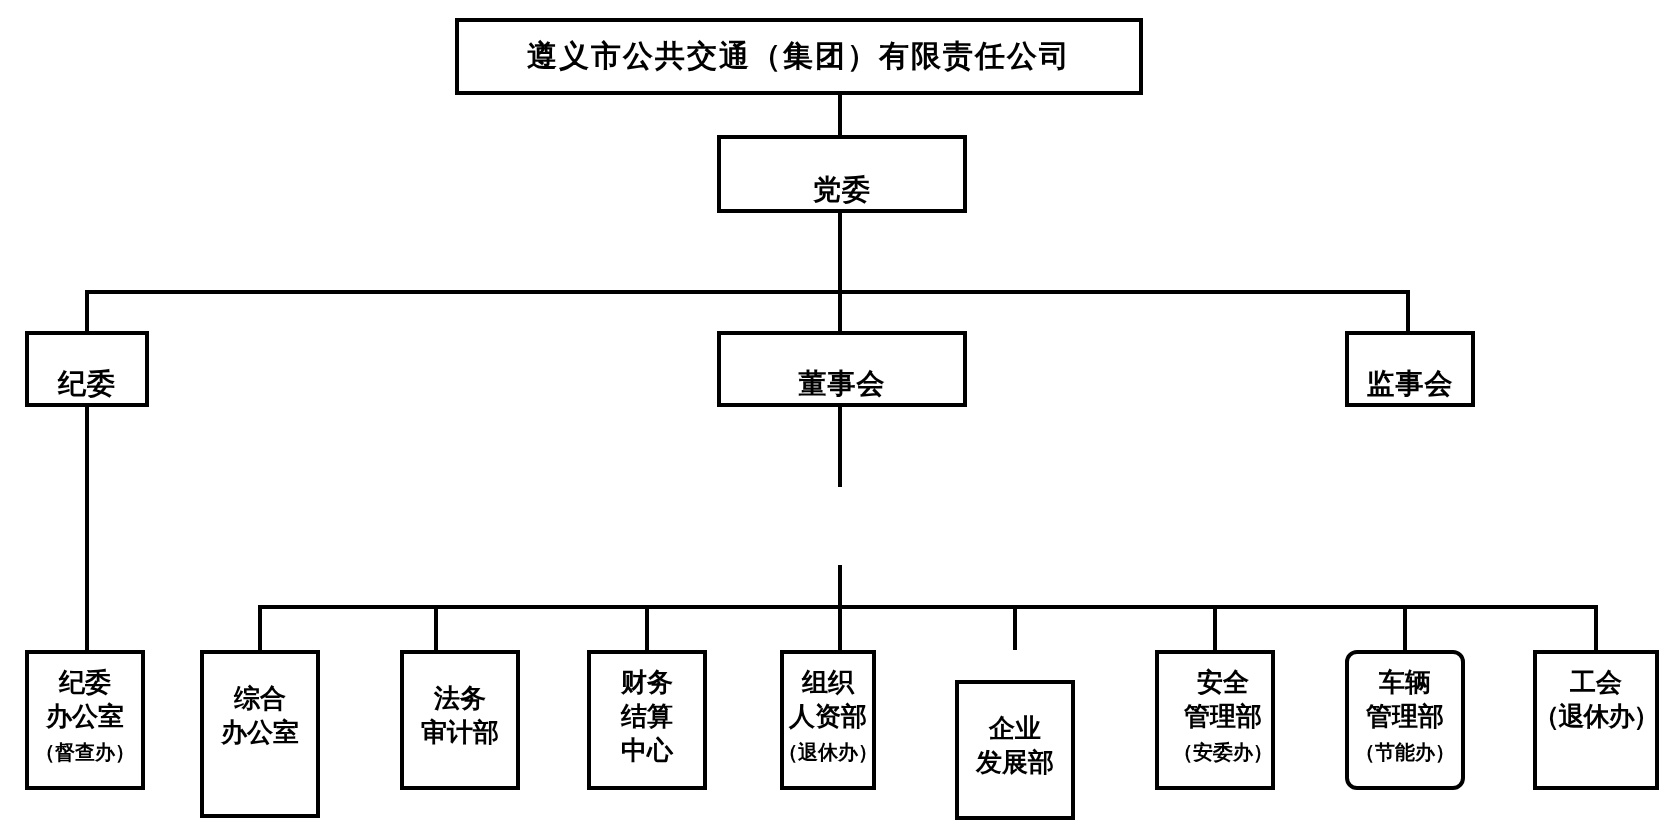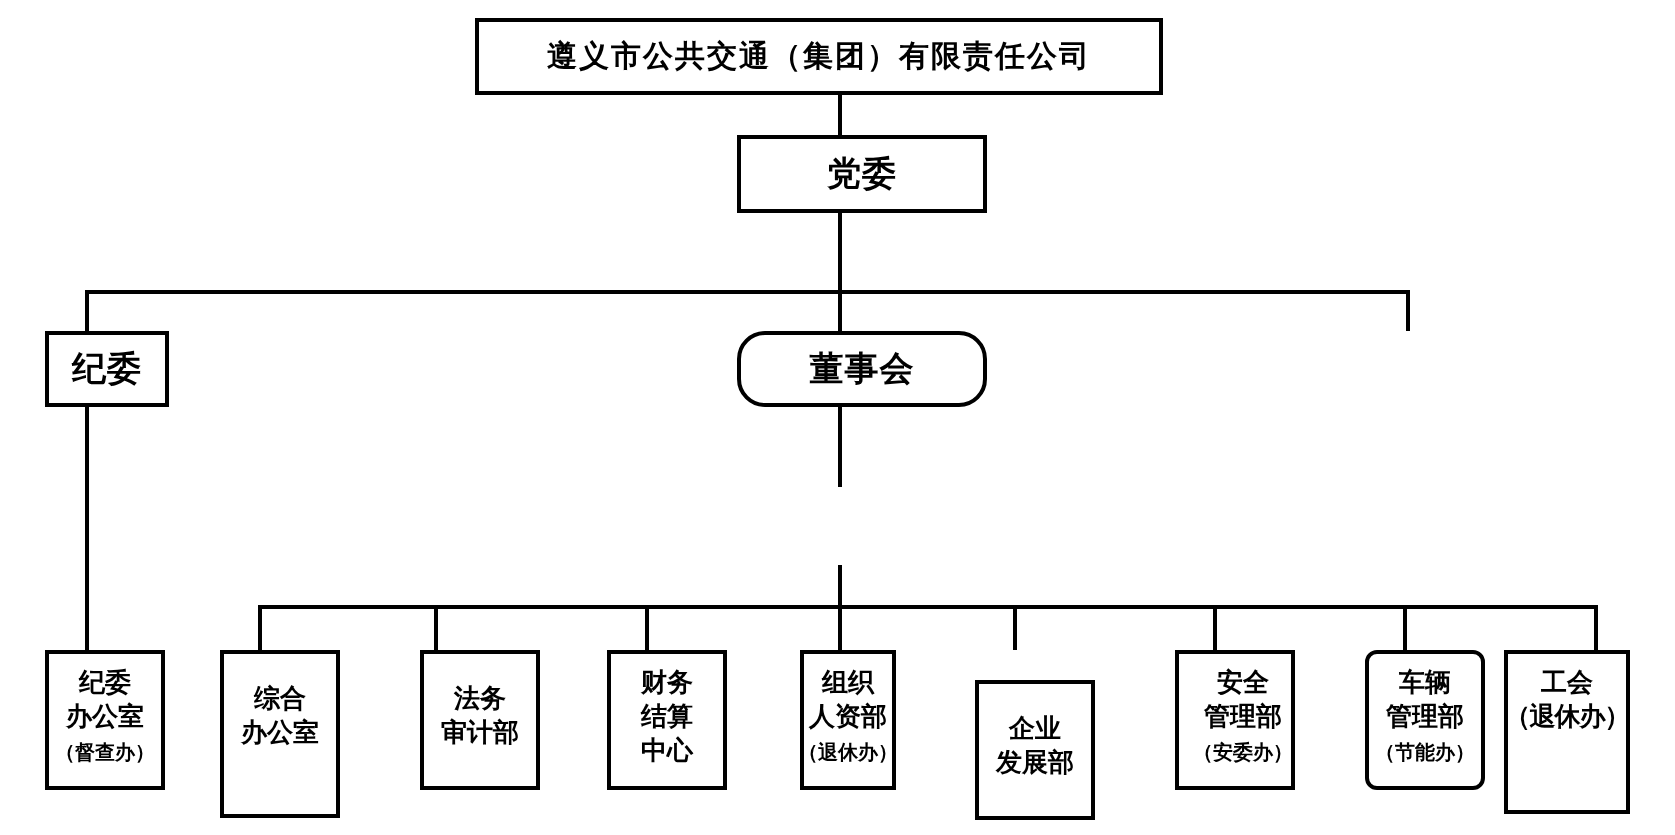--- a/index.html
+++ b/index.html
@@ -20,24 +20,23 @@
     position: absolute;
     background: #ffffff;
     border: 4px solid #000000;
     box-sizing: border-box;
     display: flex;
     align-items: center;
     justify-content: center;
     text-align: center;
     font-weight: 700;
     z-index: 2;
-    margin-left: 20px;
   }
   .title-box { font-size: 30px; letter-spacing: 2px; }
-  .mid-box   { font-size: 34px; letter-spacing: 1px; }
+  .mid-box   { font-size: 28px; letter-spacing: 1px; align-items: flex-end; }
   .dept {
     flex-direction: column;
     justify-content: flex-start;
     align-items: center;
     padding-top: 12px;
     font-size: 26px;
     line-height: 1.3;
   }
   .dept.two-line { padding-top: 28px; }
   .dept .sub-line {
@@ -80,22 +79,25 @@
     <span>遵义市公共交通（集团）有限责任公司</span>
   </div>
 
   <div class="box mid-box" style="left:717px; top:135px; width:250px; height:78px;">
     <span>党委</span>
   </div>
 
   <div class="box mid-box" style="left:25px; top:331px; width:124px; height:76px;">
     <span>纪委</span>
   </div>
-  <div class="box mid-box" style="left:717px; top:331px; width:250px; height:76px;border-radius:28px;">
+  <div class="box mid-box" style="left:717px; top:331px; width:250px; height:76px;">
     <span>董事会</span>
+  </div>
+  <div class="box mid-box" style="left:1345px; top:331px; width:130px; height:76px;">
+    <span>监事会</span>
   </div>
 
 
   <div class="box dept" style="left:25px; top:650px; width:120px; height:140px;">
     <span class="main-line">纪委</span>
     <span class="main-line">办公室</span>
     <span class="sub-line">（督查办）</span>
   </div>
 
   <div class="box dept two-line" style="left:200px; top:650px; width:120px; height:168px;">
@@ -130,18 +132,18 @@
     <span class="main-line">管理部</span>
     <span class="sub-line">（安委办）</span>
   </div>
 
   <div class="box dept" style="left:1345px; top:650px; width:120px; height:140px;border-radius:12px;">
     <span class="main-line">车辆</span>
     <span class="main-line">管理部</span>
     <span class="sub-line">（节能办）</span>
   </div>
 
-  <div class="box dept" style="left:1484px; top:650px; width:126px; height:164px;text-align:center;">
+  <div class="box dept" style="left:1533px; top:650px; width:126px; height:140px;text-align:center;">
     <span class="main-line">工会</span>
     <span class="main-line" style="letter-spacing:-1px;">（退休办）</span>
   </div>
 
 </div>
 
 </body></html>

